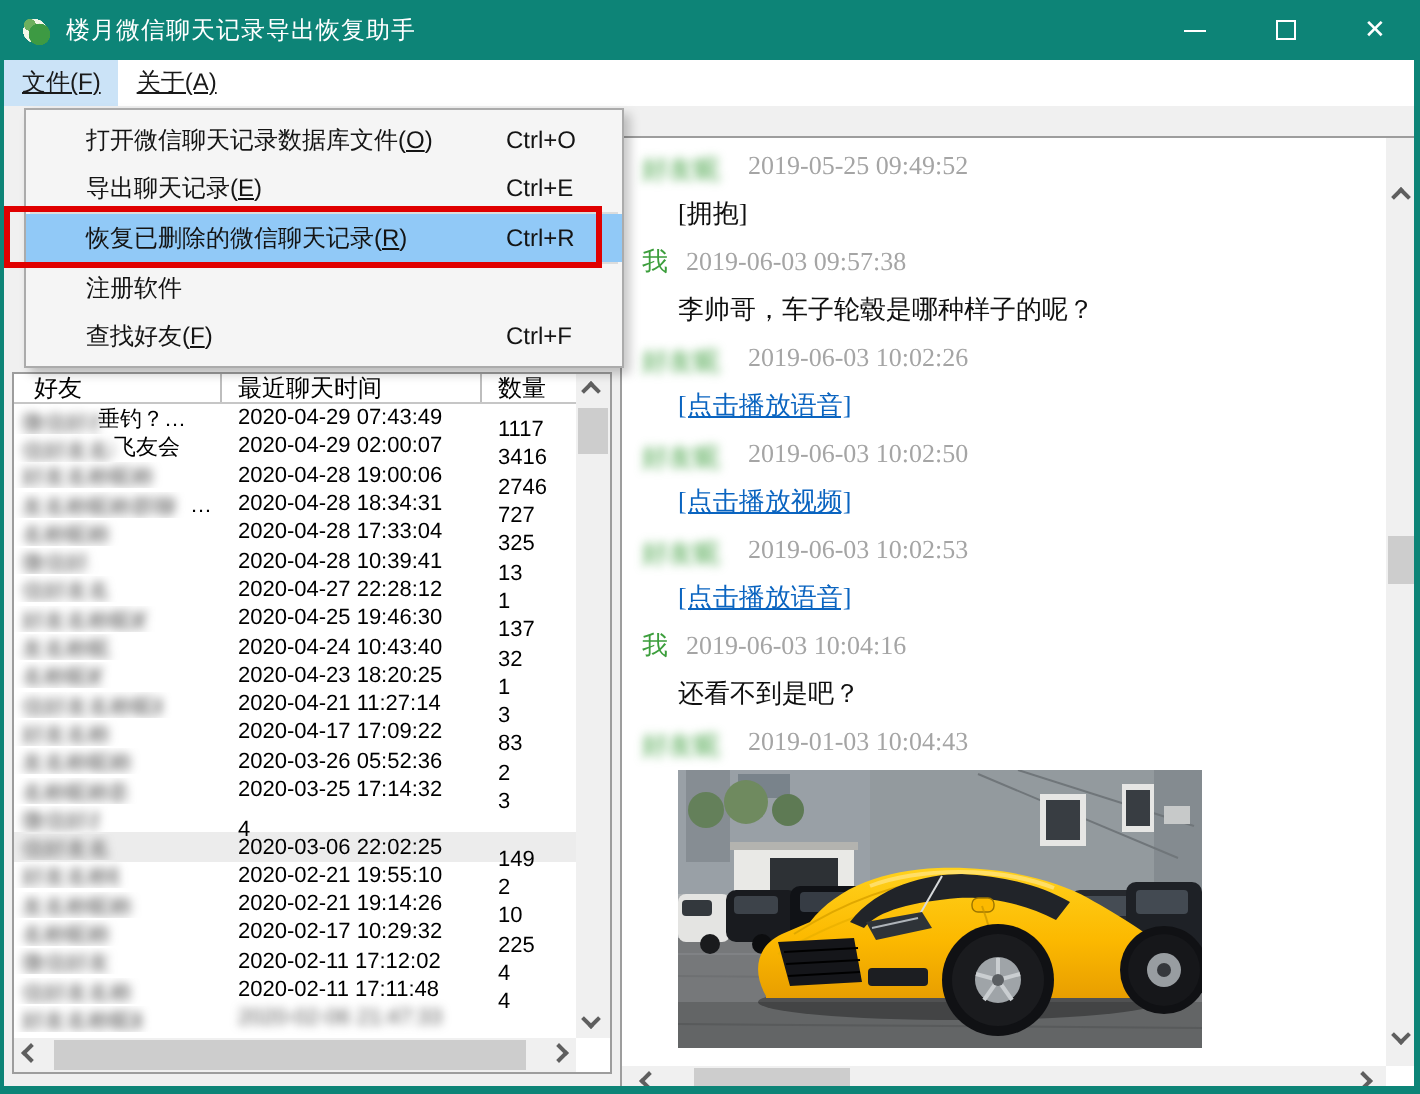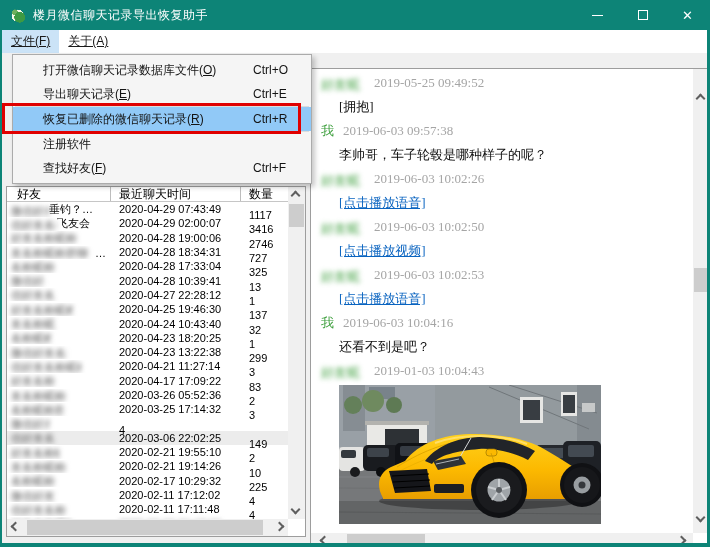--- a/index.html
+++ b/index.html
@@ -174,27 +174,20 @@
           </div>
           <div class="fc-time">2020-04-24 10:43:40</div>
           <div class="fc-count">32</div>
         </div>
         <div class="frow">
           <div class="fc-name">
             <span class="blurname" style="width: 40px;">名称昵称群</span>
           </div>
           <div class="fc-time">2020-04-23 18:20:25</div>
           <div class="fc-count">1</div>
-        </div>
-        <div class="frow">
-          <div class="fc-name">
-            <span class="blurname" style="width: 56px;">微信好友名称</span>
-          </div>
-          <div class="fc-time">2020-04-23 13:22:38</div>
-          <div class="fc-count">299</div>
         </div>
         <div class="frow">
           <div class="fc-name">
             <span class="blurname" style="width: 70px;">信好友名称昵称</span>
           </div>
           <div class="fc-time">2020-04-21 11:27:14</div>
           <div class="fc-count">3</div>
         </div>
         <div class="frow">
           <div class="fc-name">

